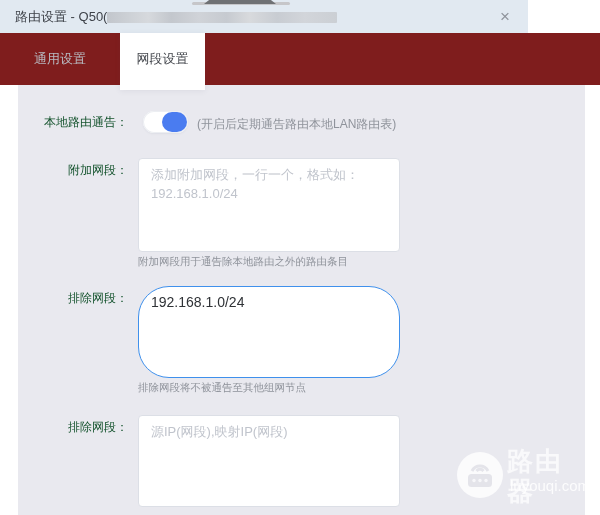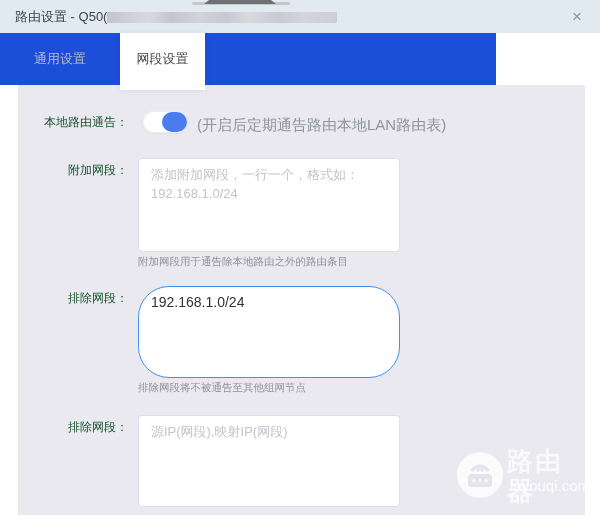--- a/index.html
+++ b/index.html
@@ -2,51 +2,51 @@
 <html><head>
 <meta charset="utf-8">
 <style>
   * { margin:0; padding:0; box-sizing:border-box; }
   html,body { width:600px; height:515px; }
   body { font-family:"Liberation Sans","DejaVu Sans",sans-serif; background:#ffffff; overflow:hidden; position:relative; }
 
   .stage { position:absolute; left:0; top:0; width:600px; height:515px; background:#fff; }
 
   
-  .titlebar { position:absolute; left:0; top:0; width:600px; height:33px; background:#e1e9f1; }
+  .titlebar { position:absolute; left:0; top:0; width:528px; height:33px; background:#e1e9f1; }
   .title { position:absolute; left:15px; top:0; line-height:33px; font-size:13px; color:#3e4249; white-space:nowrap; }
   .redact { position:absolute; left:107px; top:12px; width:230px; height:11px; border-radius:1px;
             background:linear-gradient(90deg,#c2c6cc 0%,#cdd1d6 10%,#d6d9dd 18%,#c3c7cd 28%,#d0d3d8 40%,#c6cad0 52%,#d8dadd 62%,#c8ccd2 74%,#d2d5da 86%,#cbcfd4 100%); }
   .router-top-base { position:absolute; left:192px; top:2px; width:98px; height:3px; background:#c6c6c9; border-radius:2px; }
   .router-top-dome { position:absolute; left:204px; top:0; width:72px; height:4px; background:#6f7174;
             clip-path:polygon(7% 0,93% 0,100% 100%,0 100%); }
   .close-btn { position:absolute; right:12px; top:6px; width:22px; height:22px; line-height:22px; text-align:center;
             font-size:17px; color:#8f949c; cursor:pointer; }
 
   
-  .tabbar { position:absolute; left:0; top:33px; width:496px; height:52px; background:#1d4ed8; }
+  .tabbar { position:absolute; left:0; top:33px; width:600px; height:52px; background:#7f1d1d; }
   .tab { position:absolute; top:0; height:52px; line-height:52px; text-align:center; font-size:13px; cursor:pointer; }
   .tab-general { left:22px; width:76px; color:#b8bbc2; }
   .tab-segment { left:120px; width:85px; height:57px; background:#ffffff; color:#45484e; z-index:3;
             box-shadow:0 1px 6px rgba(60,70,90,0.08);text-align:center; }
 
   
   .panel { position:absolute; left:18px; top:85px; width:567px; height:430px; background:#e9e9ef; z-index:1; }
 
   .lbl { position:absolute; left:0; width:110px; text-align:right; font-size:12px; color:#14532d; line-height:15px; white-space:nowrap; }
   .lbl-announce { top:30px; }
   .lbl-extra    { top:78px; }
   .lbl-exclude  { top:206px; }
   .lbl-mapping  { top:335px; }
 
   .toggle { position:absolute; left:125px; top:26px; width:45px; height:22px; border-radius:11px;
             background:#ffffff; box-shadow:inset 0 0 0 1px #eceef2, 0 1px 2px rgba(120,130,150,0.10); cursor:pointer; }
   .toggle .knob { position:absolute; right:1px; top:1px; width:25px; height:20px; border-radius:10px; background:#4a7cf0; }
 
-  .note { position:absolute; left:179px; top:31px; font-size:15px; color:#8f939b; white-space:nowrap; }
+  .note { position:absolute; left:179px; top:31px; font-size:12px; color:#8f939b; white-space:nowrap; }
 
   .ta { position:absolute; left:120px; width:262px; background:#ffffff; border:1px solid #dcdfe6; border-radius:4px;
         padding:6px 12px; font-size:13px; line-height:19px; color:#2f3236; resize:none; outline:none; display:block;
         font-family:"Liberation Sans","DejaVu Sans",sans-serif; }
   .ta::placeholder { color:#c0c4cc; opacity:1; }
   .ta-extra   { top:73px;  height:94px; }
   .ta-exclude { top:201px; height:92px; border-color:#3f90ec; font-size:14px;border-radius:31px; }
   .ta-mapping { top:330px; height:92px; }
 
   .helper { position:absolute; left:120px; font-size:10.5px; color:#8f939b; white-space:nowrap; }

